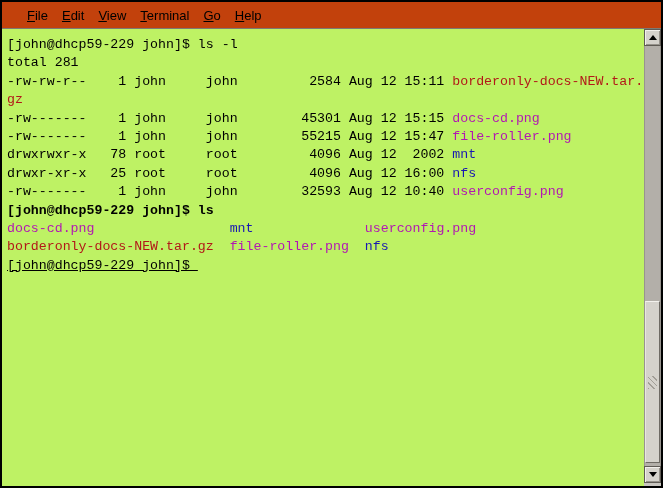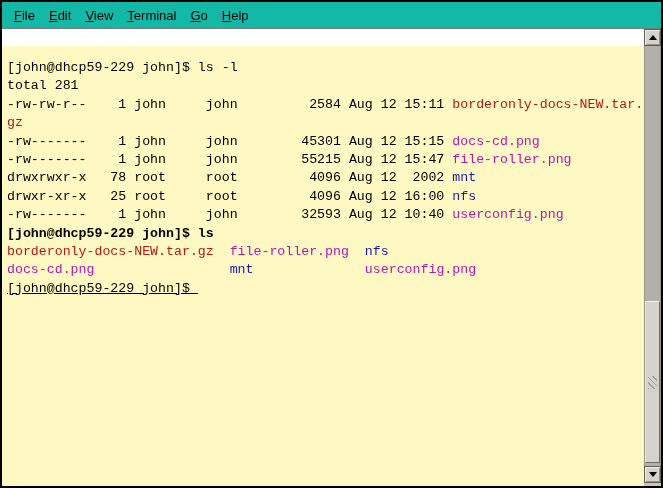--- a/index.html
+++ b/index.html
@@ -4,32 +4,32 @@
 <style>
   html,body { margin:0; padding:0; background:#fff; }
   .window {
     position:relative; width:663px; height:488px; box-sizing:border-box;
     border:2px solid #000; background:#ffffff;
     display:flex; flex-direction:column;
     font-family:"Liberation Sans", sans-serif;
   }
   .menubar {
     flex:none; height:27px; box-sizing:border-box;
-    background:#14b8a6; border-bottom:1px solid #7d7a74;
-    display:flex; align-items:center; padding-left:5px;
+    background:#c2410c; border-bottom:1px solid #7d7a74;
+    display:flex; align-items:center; padding-left:18px;
   }
   .menu-item {
     padding:4px 7px; font-size:13px; color:#000; cursor:default;
     white-space:nowrap;
   }
   .menu-item .accel { text-decoration:underline; }
   .main { flex:1; display:flex; min-height:0; }
   .screen {
-    flex:1; min-width:0; background:#fef9c3; overflow:hidden;
-    padding:13px 0 0 5px; cursor:text;margin-top:17px;
+    flex:1; min-width:0; background:#bef264; overflow:hidden;
+    padding:7px 0 0 5px; cursor:text;
   }
   .term-line {
     white-space:pre;
     font-family:"Liberation Mono","DejaVu Sans Mono",monospace;
     font-size:13.25px; line-height:18.4px; height:18.4px; color:#000;
   }
   .scrollbar {
     flex:none; width:17px; box-sizing:border-box;
     display:flex; flex-direction:column;
     background:#c8c5bf; padding-bottom:3px;
@@ -86,22 +86,22 @@
           <div class="term-line"><span style="color: rgb(0, 0, 0);">[john@dhcp59-229 john]$ ls -l</span></div>
           <div class="term-line"><span style="color: rgb(0, 0, 0);">total 281</span></div>
           <div class="term-line"><span style="color: rgb(0, 0, 0);">-rw-rw-r--    1 john     john         2584 Aug 12 15:11 </span><span style="color: rgb(178, 24, 24);">borderonly-docs-NEW.tar.</span></div>
           <div class="term-line"><span style="color: rgb(178, 24, 24);">gz</span></div>
           <div class="term-line"><span style="color: rgb(0, 0, 0);">-rw-------    1 john     john        45301 Aug 12 15:15 </span><span style="color: rgb(178, 24, 178);">docs-cd.png</span></div>
           <div class="term-line"><span style="color: rgb(0, 0, 0);">-rw-------    1 john     john        55215 Aug 12 15:47 </span><span style="color: rgb(178, 24, 178);">file-roller.png</span></div>
           <div class="term-line"><span style="color: rgb(0, 0, 0);">drwxrwxr-x   78 root     root         4096 Aug 12  2002 </span><span style="color: rgb(24, 24, 178);">mnt</span></div>
           <div class="term-line"><span style="color: rgb(0, 0, 0);">drwxr-xr-x   25 root     root         4096 Aug 12 16:00 </span><span style="color: rgb(24, 24, 178);">nfs</span></div>
           <div class="term-line"><span style="color: rgb(0, 0, 0);">-rw-------    1 john     john        32593 Aug 12 10:40 </span><span style="color: rgb(178, 24, 178);">userconfig.png</span></div>
           <div class="term-line"><span style="color: rgb(0, 0, 0); font-weight: bold;">[john@dhcp59-229 john]$ ls</span></div>
+          <div class="term-line"><span style="color: rgb(178, 24, 178);">docs-cd.png</span><span style="color: rgb(0, 0, 0);">                 </span><span style="color: rgb(24, 24, 178);">mnt</span><span style="color: rgb(0, 0, 0);">              </span><span style="color: rgb(178, 24, 178);">userconfig.png</span></div>
           <div class="term-line"><span style="color: rgb(178, 24, 24);">borderonly-docs-NEW.tar.gz</span><span style="color: rgb(0, 0, 0);">  </span><span style="color: rgb(178, 24, 178);">file-roller.png</span><span style="color: rgb(0, 0, 0);">  </span><span style="color: rgb(24, 24, 178);">nfs</span></div>
-          <div class="term-line"><span style="color: rgb(178, 24, 178);">docs-cd.png</span><span style="color: rgb(0, 0, 0);">                 </span><span style="color: rgb(24, 24, 178);">mnt</span><span style="color: rgb(0, 0, 0);">              </span><span style="color: rgb(178, 24, 178);">userconfig.png</span></div>
           <div class="term-line"><span style="color: rgb(0, 0, 0); text-decoration: underline;">[john@dhcp59-229 john]$ </span></div>
         </div>
     </div>
 
     <div class="scrollbar">
       <div class="sb-btn">
         <div class="arrow-up"></div>
       </div>
       <div class="sb-trough">
         <div class="sb-thumb">

